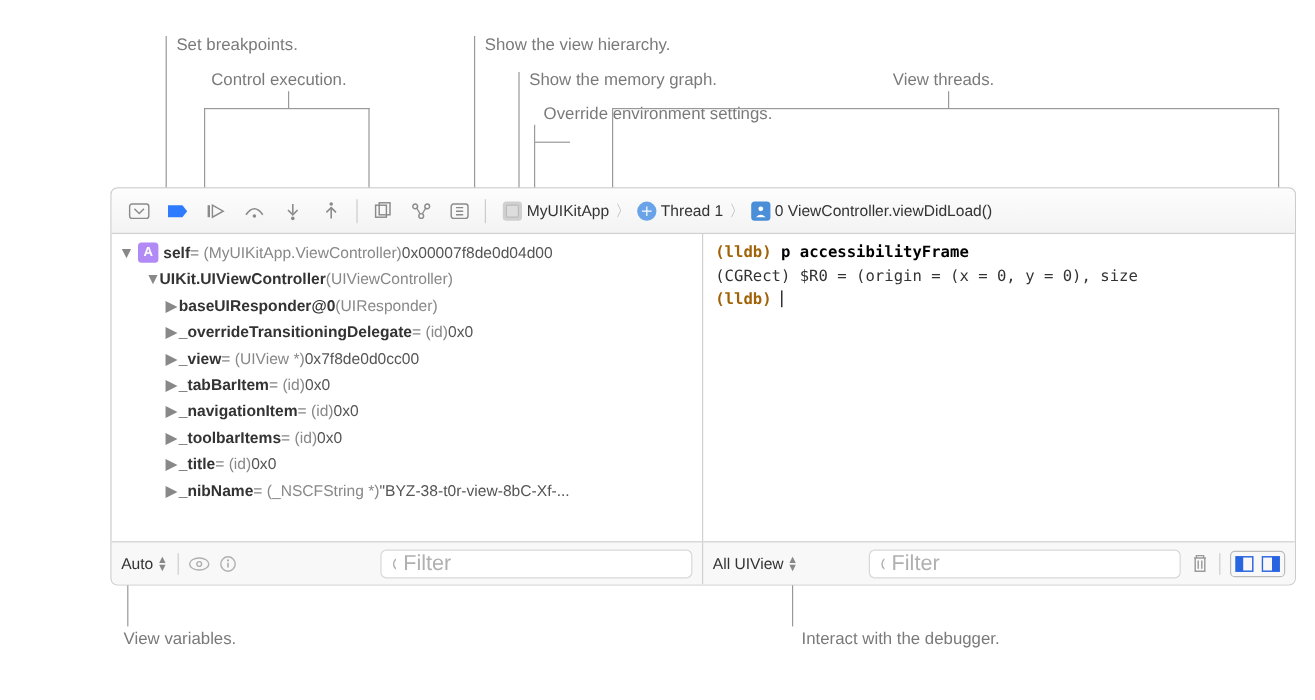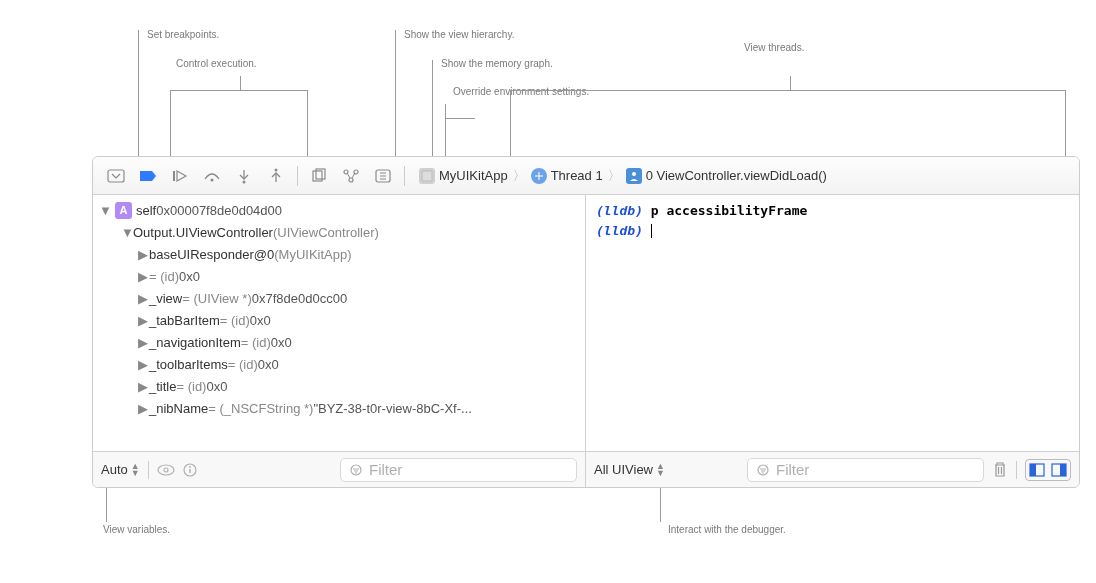--- a/index.html
+++ b/index.html
@@ -1,18 +1,18 @@
 <!DOCTYPE html>
 <html><head>
 <meta charset="utf-8">
 <style>
 * { margin:0; padding:0; box-sizing:border-box; }
 body { font-family:-apple-system,BlinkMacSystemFont,"Helvetica Neue",sans-serif; font-size:13px; color:#333; background:#fff; width:1096px; height:583px; position:relative; }
 
-.annotation { position:absolute; color:#7a7a7a; font-size:10px; }
+.annotation { position:absolute; color:#7a7a7a; font-size:14px; }
 .ann-line-v { position:absolute; width:1px; background:#999; }
 .ann-bracket { position:absolute; border:1px solid #999; border-bottom:none; }
 
 .debugger-window { position:absolute; left:92px; top:156px; width:988px; height:332px; border:1px solid #ccc; border-radius:6px; overflow:hidden; background:#fff; }
 
 .toolbar { height:38px; background:linear-gradient(#fdfdfd,#f3f3f3); border-bottom:1px solid #d0d0d0; display:flex; align-items:center; padding:0 8px; gap:2px; }
 .toolbar .icon-btn { width:30px; height:28px; display:flex; align-items:center; justify-content:center; cursor:pointer; border-radius:4px; }
 .toolbar .sep { width:1px; height:20px; background:#ccc; margin:0 4px; }
 .breadcrumb { flex:1; display:flex; gap:2px; padding-left:8px; font-size:13px; overflow:hidden; }
 .bc-seg { display:flex; align-items:center; gap:4px; white-space:nowrap; }
@@ -23,37 +23,37 @@
 .bc-icon.frame { background:#4a8fd8; }
 
 .panes { display:flex; height:calc(100% - 38px - 36px); }
 .pane-left { width:50%; border-right:1px solid #d0d0d0; overflow:hidden; padding:4px 0; }
 .pane-right { width:50%; padding:6px 10px; font-family:Menlo,Monaco,monospace; font-size:13px; line-height:1.5; overflow:hidden; }
 
 .var-row { display:flex; align-items:center; height:22px; white-space:nowrap; font-size:13px; }
 .var-row .disclosure { width:12px; text-align:center; color:#888; cursor:pointer; }
 .var-row .disclosure.open { transform:none; }
 .var-row .badge { display:inline-flex; width:17px; height:17px; background:#b18af5; color:#fff; font-weight:bold; font-size:11px; border-radius:3px; align-items:center; justify-content:center; margin:0 4px; }
-.var-name { font-weight:400; }
+.var-name { font-weight:700; }
 .var-type { color:#888; }
 .var-val { color:#555; }
 
-.console-line .prompt { color:#1d4ed8; font-weight:bold;font-style:italic; }
+.console-line .prompt { color:#a16207; font-weight:bold; }
 .console-line .cmd { color:#000; font-weight:bold; }
 .cursor { display:inline-block; width:1px; height:14px; background:#000; vertical-align:middle; }
 
 .bottom-bar { height:36px; border-top:1px solid #d0d0d0; background:#f8f8f8; display:flex; }
 .bottom-left, .bottom-right { width:50%; display:flex; align-items:center; padding:0 8px; gap:8px; }
 .bottom-left { border-right:1px solid #d0d0d0;justify-content:center; }
 .selector { font-size:13px; color:#333; display:flex; align-items:center; gap:3px; cursor:pointer; }
 .stepper { color:#888; font-size:9px; line-height:7px; }
 .vsep { width:1px; height:18px; background:#ccc; }
 .mini-icon { color:#a8a8a8; cursor:pointer; }
 .filter-field { flex:1; max-width:260px; height:24px; border:1px solid #d8d8d8; border-radius:5px; background:#fff; display:flex; align-items:center; padding:0 8px; gap:6px; }
-.filter-field input { border:none; outline:none; flex:1; font-size:15px; background:transparent; color:#333; }
+.filter-field input { border:none; outline:none; flex:1; font-size:18px; background:transparent; color:#333; }
 .filter-field input::placeholder { color:#b0b0b0; }
 .trash { color:#9a9a9a; cursor:pointer; }
 .pane-toggle { display:flex; border:1px solid #bbb; border-radius:4px; overflow:hidden; }
 .pane-toggle .pt { width:22px; height:20px; display:flex; align-items:center; justify-content:center; cursor:pointer; }
 .pane-toggle .pt.active svg rect.fill { fill:#2864e0; }
 
 svg { display:block; }
 </style>
 </head>
 <body>
@@ -68,21 +68,21 @@
 <div class="annotation" style="left:404px; top:29px;">Show the view hierarchy.</div>
 <div class="ann-line-v" style="left:395px; top:30px; height:130px;"></div>
 
 <div class="annotation" style="left:441px; top:58px;">Show the memory graph.</div>
 <div class="ann-line-v" style="left:432px; top:60px; height:100px;"></div>
 
 <div class="annotation" style="left:453px; top:86px;">Override environment settings.</div>
 <div class="ann-line-v" style="left:445px; top:104px; height:14px;"></div>
 <div class="ann-bracket" style="left:445px; top:118px; width:30px; height:40px; border-right:none;"></div>
 
-<div class="annotation" style="left:744px; top:42px;">View threads.</div>
+<div class="annotation" style="left:744px; top:58px;">View threads.</div>
 <div class="ann-line-v" style="left:790px; top:76px; height:14px;"></div>
 <div class="ann-bracket" style="left:510px; top:90px; width:556px; height:68px;"></div>
 
 <div class="annotation" style="left:103px; top:524px;">View variables.</div>
 <div class="ann-line-v" style="left:106px; top:430px; height:92px;"></div>
 
 <div class="annotation" style="left:668px; top:524px;">Interact with the debugger.</div>
 <div class="ann-line-v" style="left:660px; top:430px; height:92px;"></div>
 
 <div class="debugger-window">
@@ -183,37 +183,39 @@
         </span>
     </div>
   </div>
 
   <div class="panes">
     <div class="pane-left">
       <div class="var-row" style="padding-left:6px;">
         <span class="disclosure open">▼</span>
         <span class="badge">A</span>
         <span class="var-name">self</span>
+        <span class="var-type"> = (MyUIKitApp.ViewController) </span>
         <span class="var-val">0x00007f8de0d04d00</span>
       </div>
       <div id="var-rows">
           <div class="var-row" style="padding-left: 28px;">
             <span class="disclosure">▼</span> 
-            <span class="var-name">Output.UIViewController</span>
+            <span class="var-name">UIKit.UIViewController</span>
             <span class="var-type"> (UIViewController)</span>
             <span class="var-val"></span>
           </div>
           <div class="var-row" style="padding-left: 44px;">
             <span class="disclosure">▶</span> 
             <span class="var-name">baseUIResponder@0</span>
-            <span class="var-type"> (MyUIKitApp)</span>
+            <span class="var-type"> (UIResponder)</span>
             <span class="var-val"></span>
           </div>
           <div class="var-row" style="padding-left: 44px;">
             <span class="disclosure">▶</span> 
+            <span class="var-name">_overrideTransitioningDelegate</span>
             <span class="var-type"> = (id) </span>
             <span class="var-val">0x0</span>
           </div>
           <div class="var-row" style="padding-left: 44px;">
             <span class="disclosure">▶</span> 
             <span class="var-name">_view</span>
             <span class="var-type"> = (UIView *) </span>
             <span class="var-val">0x7f8de0d0cc00</span>
           </div>
           <div class="var-row" style="padding-left: 44px;">
@@ -247,20 +249,21 @@
             <span class="var-val">"BYZ-38-t0r-view-8bC-Xf-...</span>
           </div>
         </div>
     </div>
     <div class="pane-right">
       <div class="console-line">
         <span class="prompt">(lldb)</span>
         <span> </span>
         <span class="cmd">p accessibilityFrame</span>
       </div>
+      <div class="console-line out">(CGRect) $R0 = (origin = (x = 0, y = 0), size</div>
       <div class="console-line">
         <span class="prompt">(lldb)</span>
         <span> </span><span class="cursor"></span>
       </div>
     </div>
   </div>
 
   <div class="bottom-bar">
     <div class="bottom-left">
       <div class="selector">

